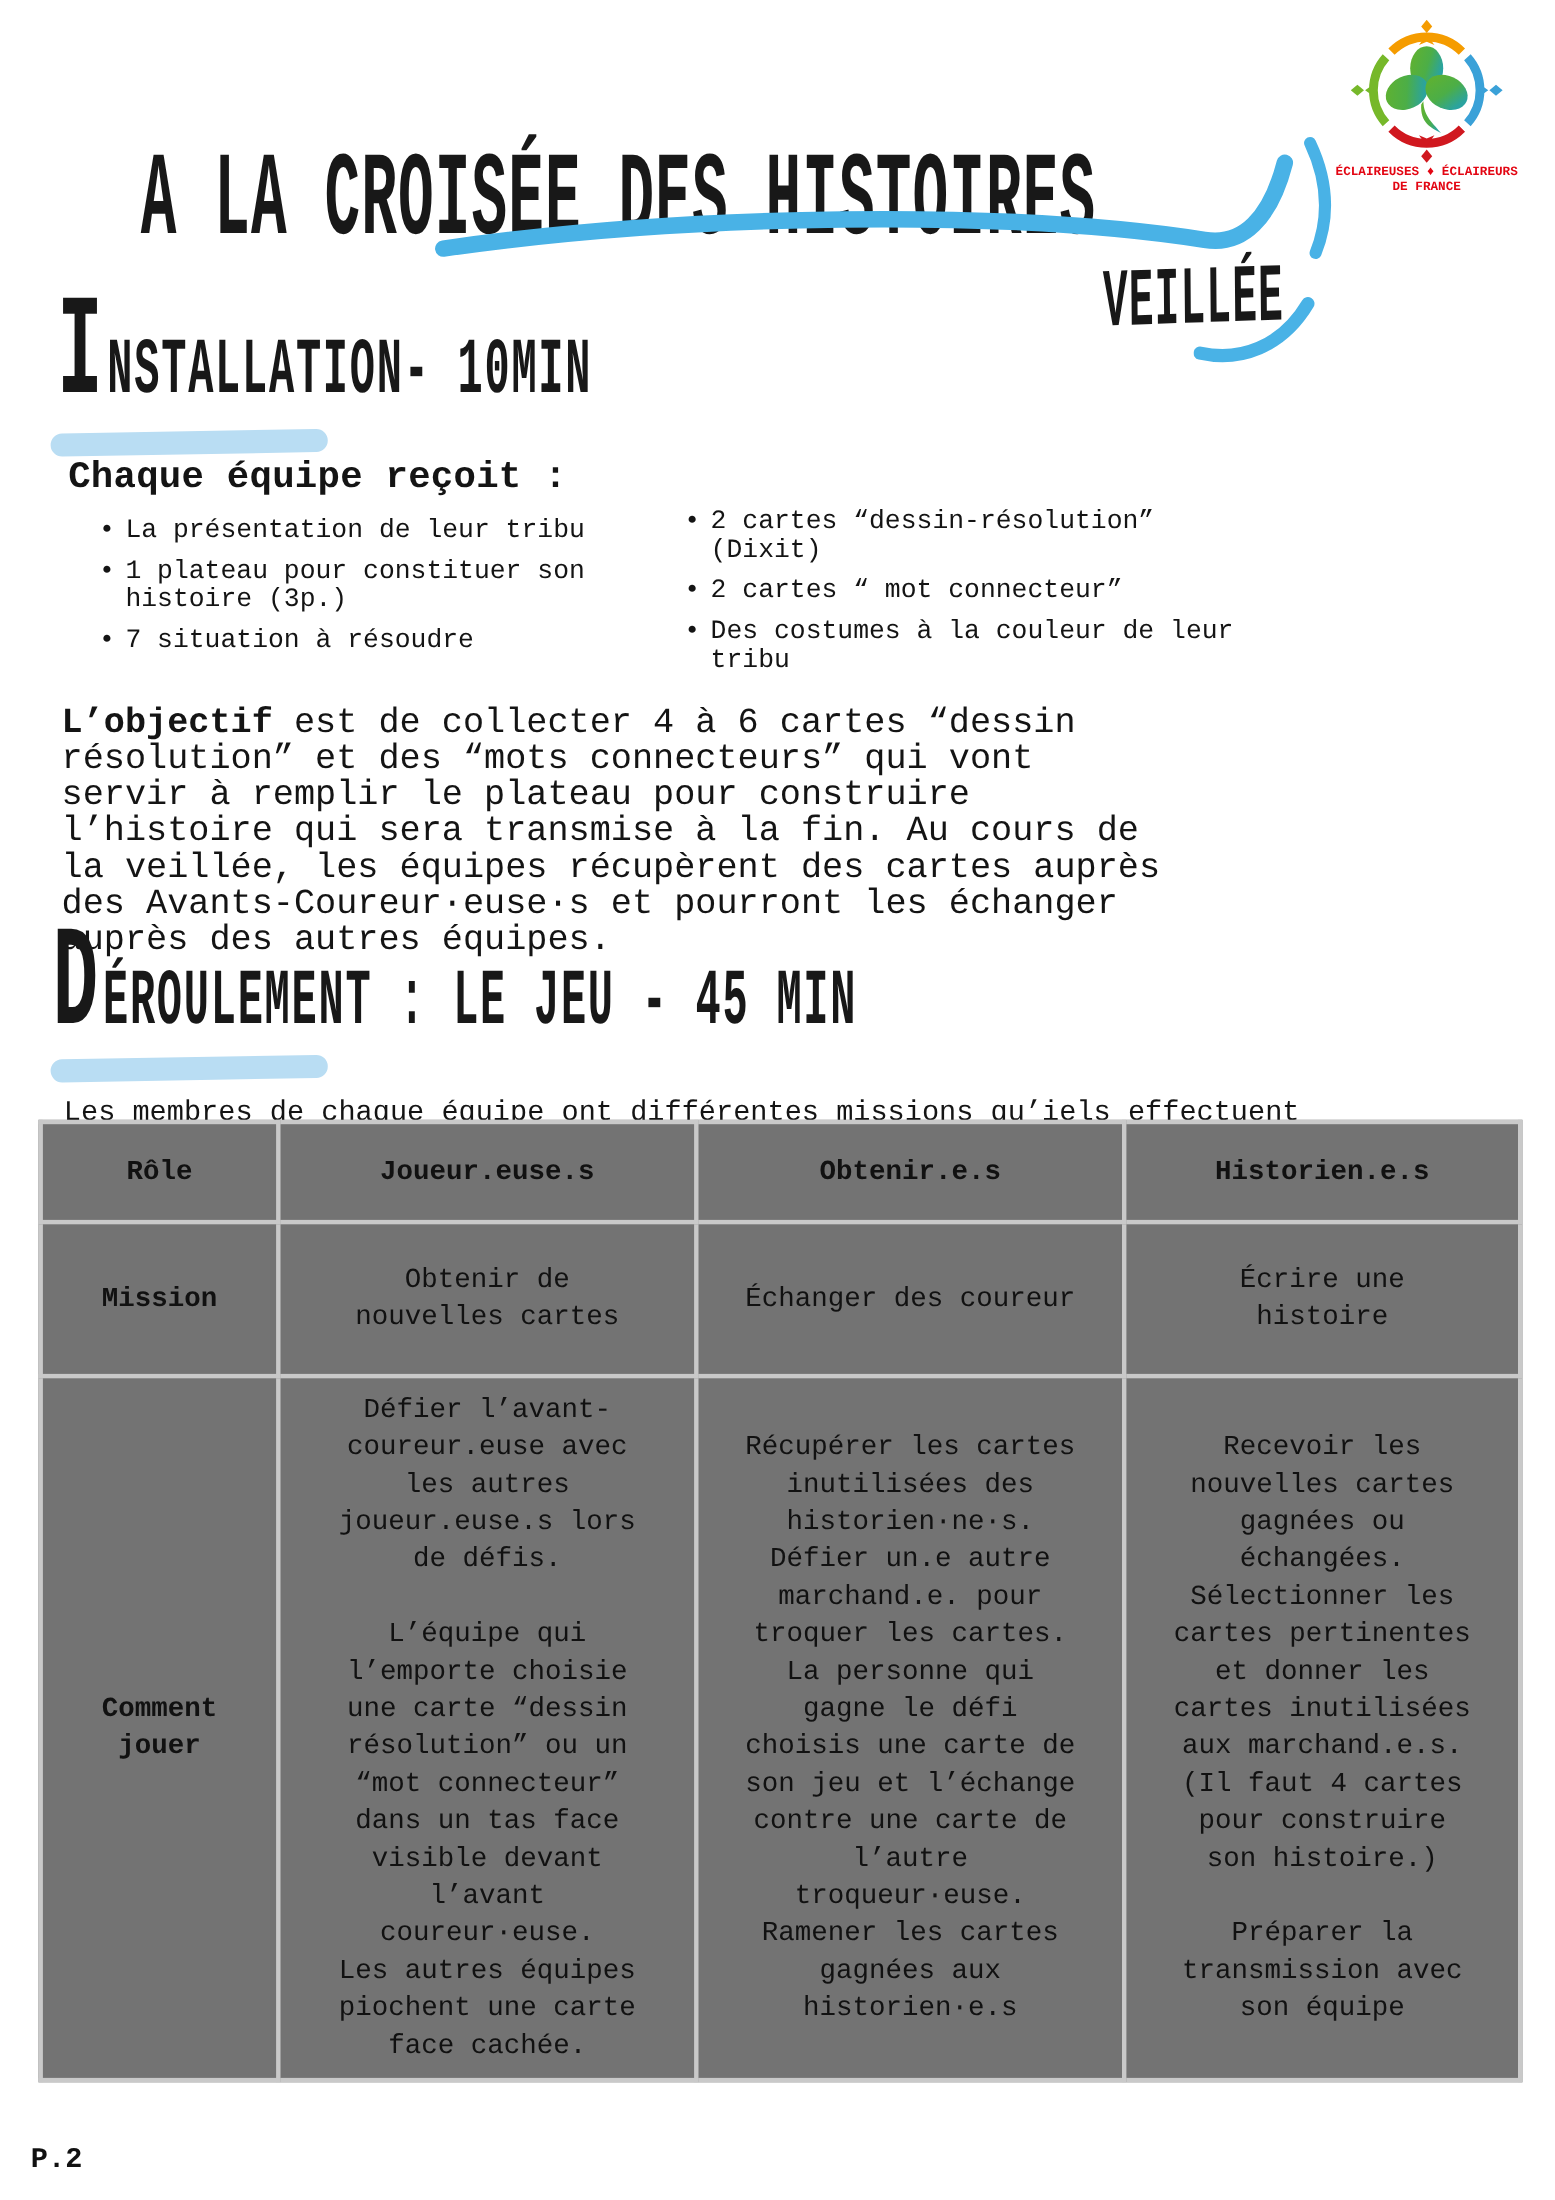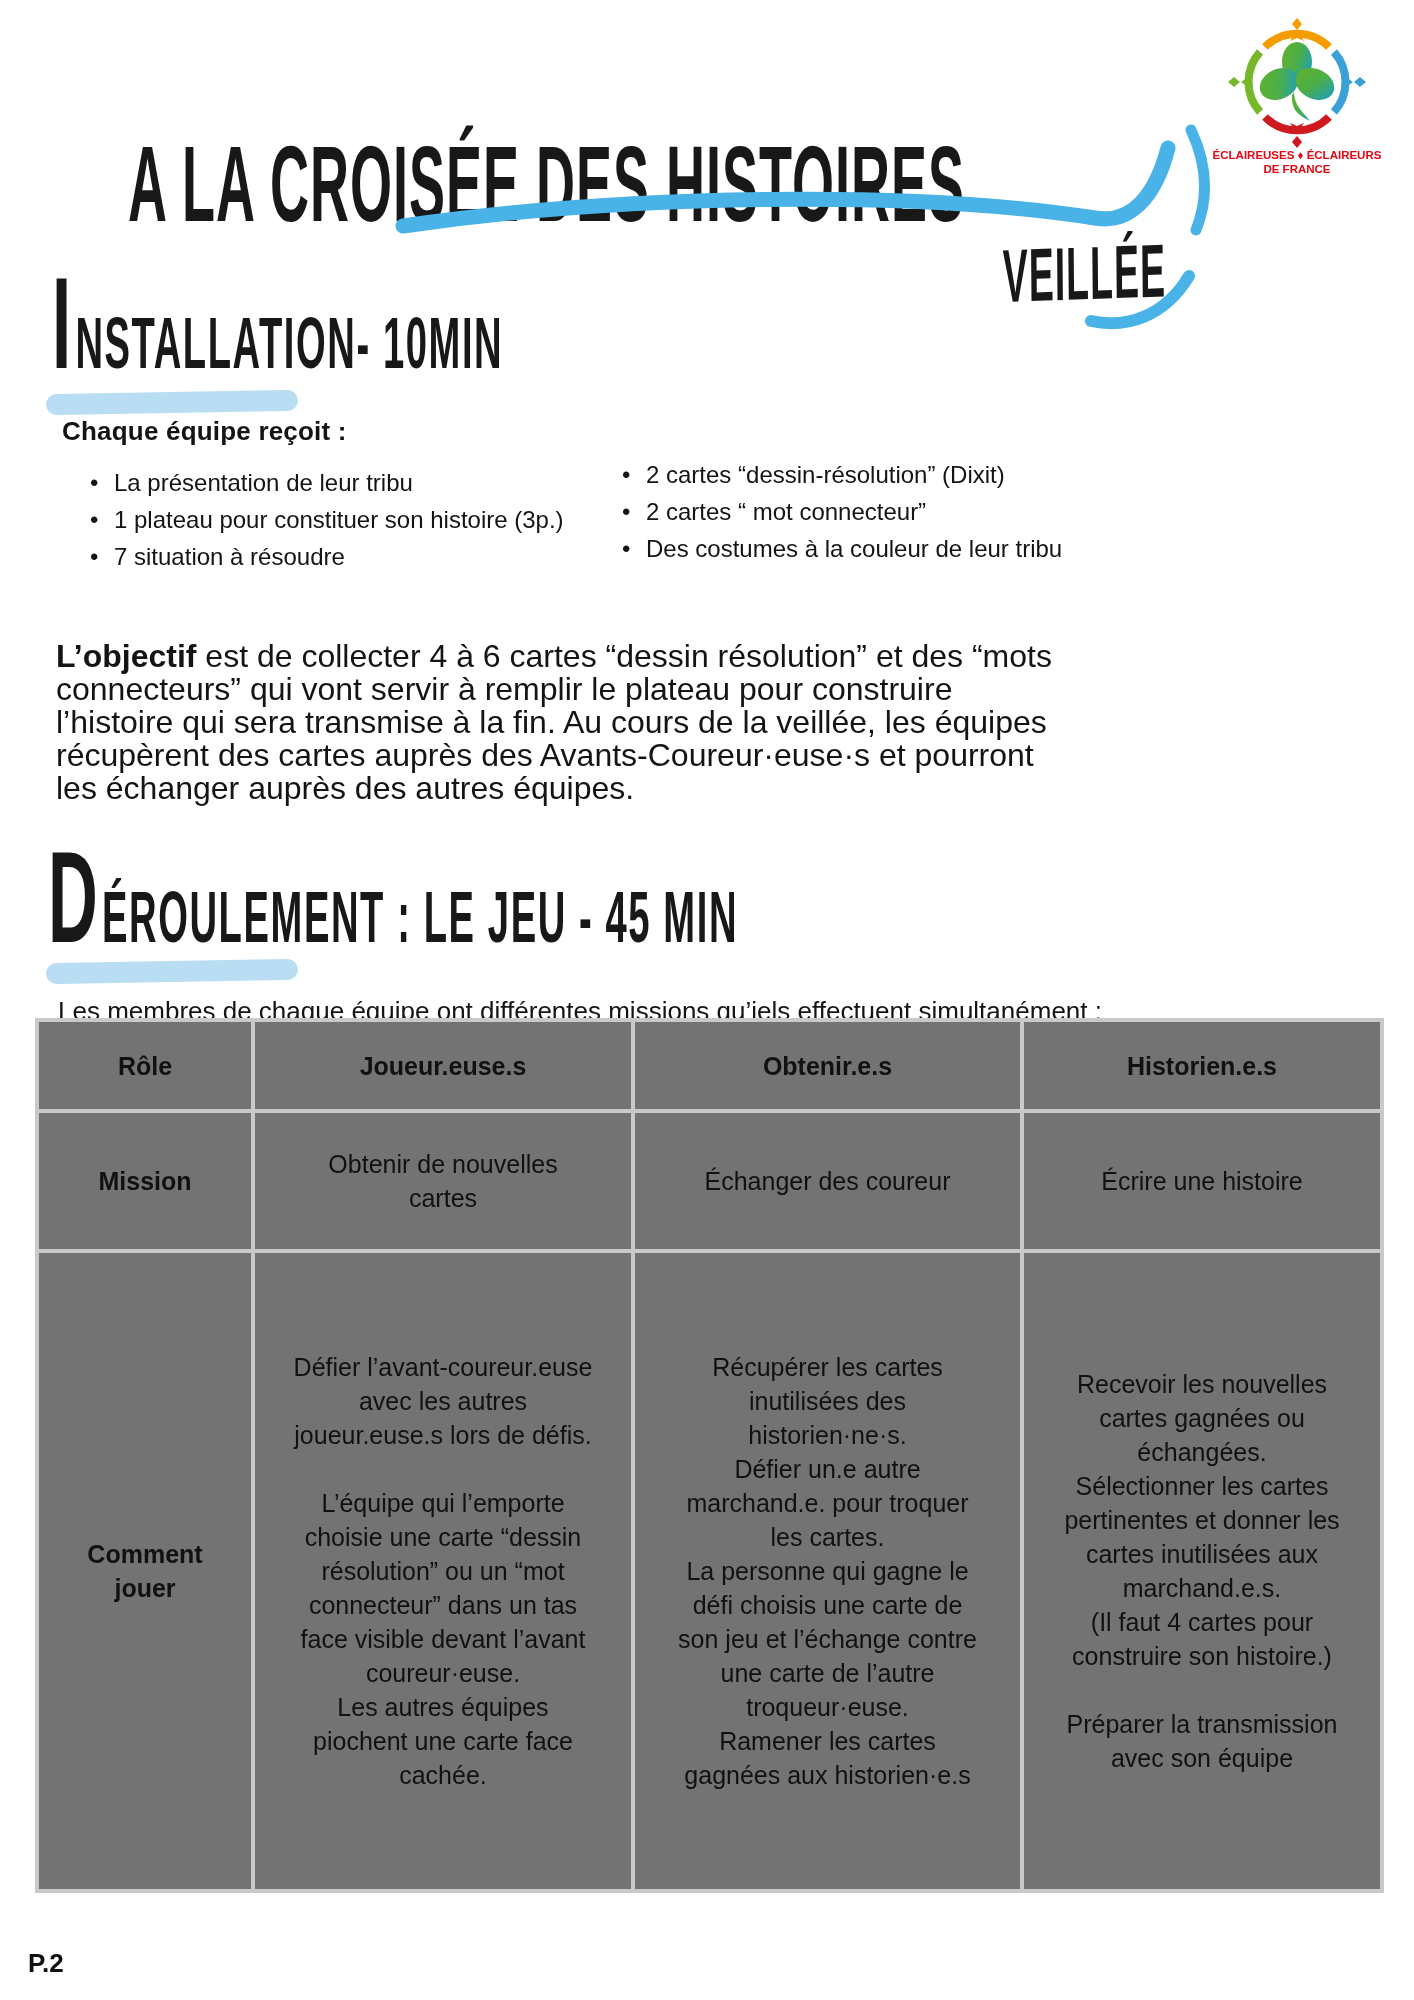--- a/index.html
+++ b/index.html
@@ -1,21 +1,21 @@
 <!DOCTYPE html>
 <html lang="fr"><head>
 <meta charset="utf-8">
 <style>
   html,body{margin:0;padding:0;background:#ffffff;}
   .page{
     position:relative;
     width:1414px;
     height:1984px;
     background:#ffffff;
-    font-family:Liberation Sans, sans-serif;
+    font-family:Liberation Mono, monospace;
     color:#141414;
     overflow:hidden;
   }
   
   .hand{
     position:absolute;
     display:flex;
     align-items:baseline;
     white-space:nowrap;
     font-weight:bold;
@@ -54,21 +54,21 @@
   
   .swoosh-title{ position:absolute; left:395px; top:118px; }
   .swoosh-veillee{ position:absolute; left:1085px; top:268px; }
 
   
   .logo{ position:absolute; left:1192px; top:18px; }
 
   
   .intro-bold{
     position:absolute; left:62px; top:416px;
-    font-size:26px; font-weight:bold; letter-spacing:0.2px;text-align:center;
+    font-size:34px; font-weight:bold; letter-spacing:0.2px;text-align:center;
   }
   .bullets{
     position:absolute;
     margin:0; padding:0 0 0 26px;
     list-style:none;
     font-size:24px; line-height:26px;
   }
   .bullets li{ position:relative; margin-bottom:11px; }
   .bullets li::before{
     content:"•";

